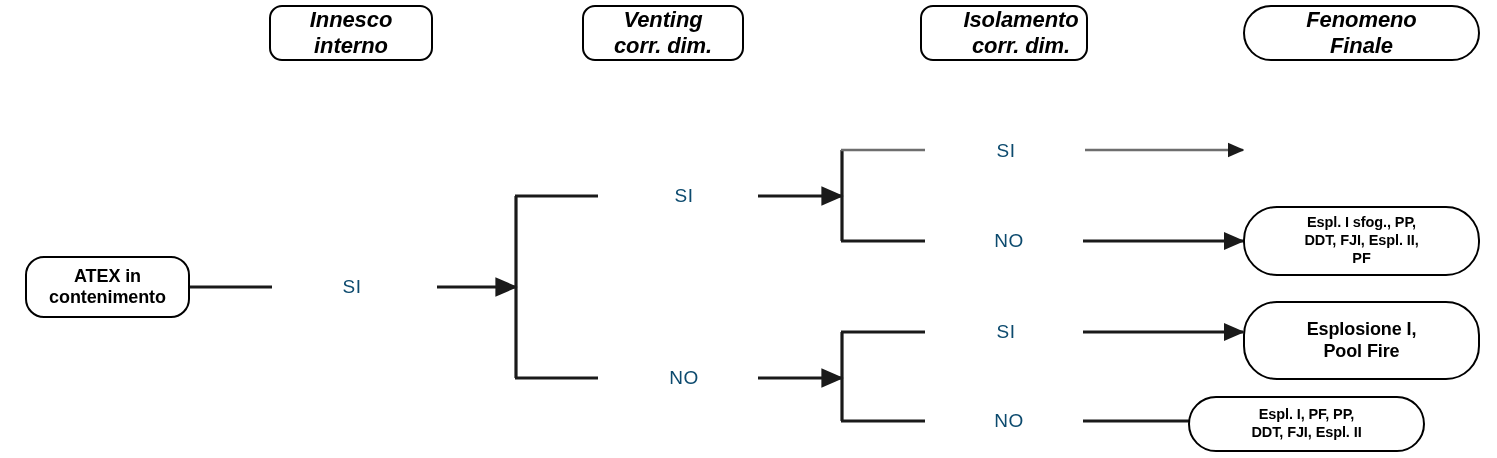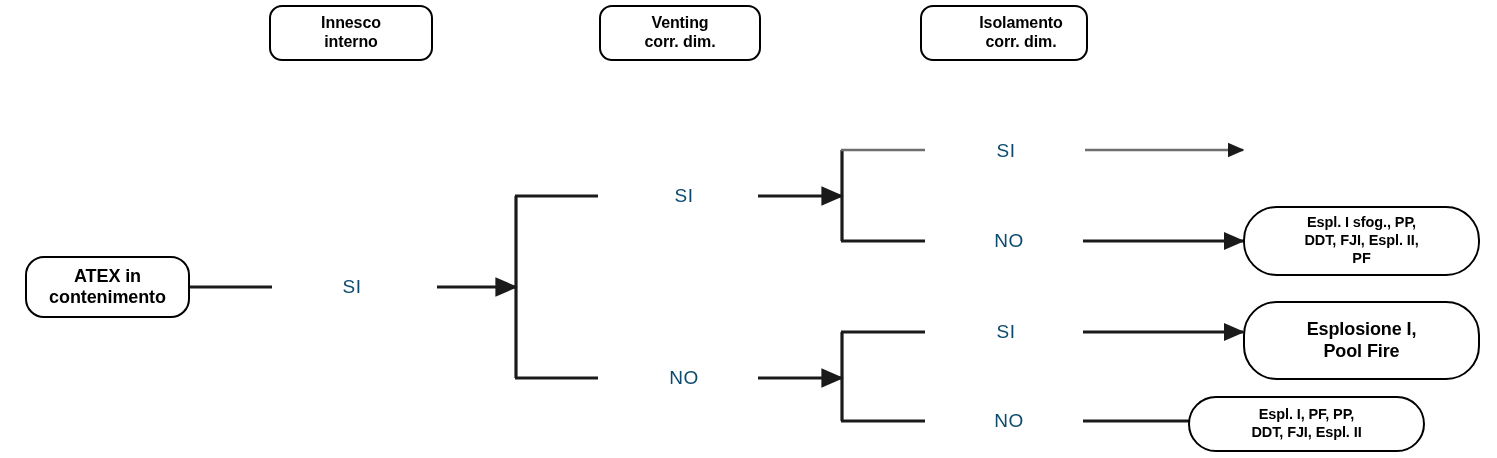--- a/index.html
+++ b/index.html
@@ -33,21 +33,22 @@
     align-items: center;
     justify-content: center;
     text-align: center;
     color: #000000;
     font-weight: bold;
     line-height: 1.18;
     letter-spacing: -0.1px;
   }
   .node.header {
     border-radius: 13px;
-    font-size: 16px;
+    font-size: 22px;
+    font-style: italic;
   }
   .node.start {
     border-radius: 19px;
     font-size: 18px;
   }
   .node.outcome {
     border-radius: 34px;
     font-size: 18px;
   }
   .node.outcome.small {
@@ -106,34 +107,40 @@
     <line x1="1083" y1="421" x2="1243" y2="421" stroke="#1a1a1a" stroke-width="3.0" marker-end="url(#arrowDark)"></line>
   </svg>
 
   <div class="node header" style="left:269px; top:5px; width:164px; height:56px;">
     <div>
       <span>Innesco</span><br>
       <span>interno</span>
     </div>
   </div>
 
-  <div class="node header" style="left:599px; top:5px; width:162px; height:56px;">
+  <div class="node header" style="left:582px; top:5px; width:162px; height:56px;">
     <div>
       <span>Venting</span><br>
       <span>corr. dim.</span>
     </div>
   </div>
 
   <div class="node header" style="left:920px; top:5px; width:168px; height:56px;padding-left:34px;">
     <div>
       <span>Isolamento</span><br>
       <span>corr. dim.</span>
     </div>
   </div>
 
+  <div class="node header" style="left:1243px; top:5px; width:237px; height:56px; border-radius:30px;">
+    <div>
+      <span>Fenomeno</span><br>
+      <span>Finale</span>
+    </div>
+  </div>
 
   <div class="node start" style="left:25px; top:256px; width:165px; height:62px;">
     <div>
       <span>ATEX in</span><br>
       <span>contenimento</span>
     </div>
   </div>
 
   <div class="branch-label" style="left:352px; top:287px;">SI</div>
 

